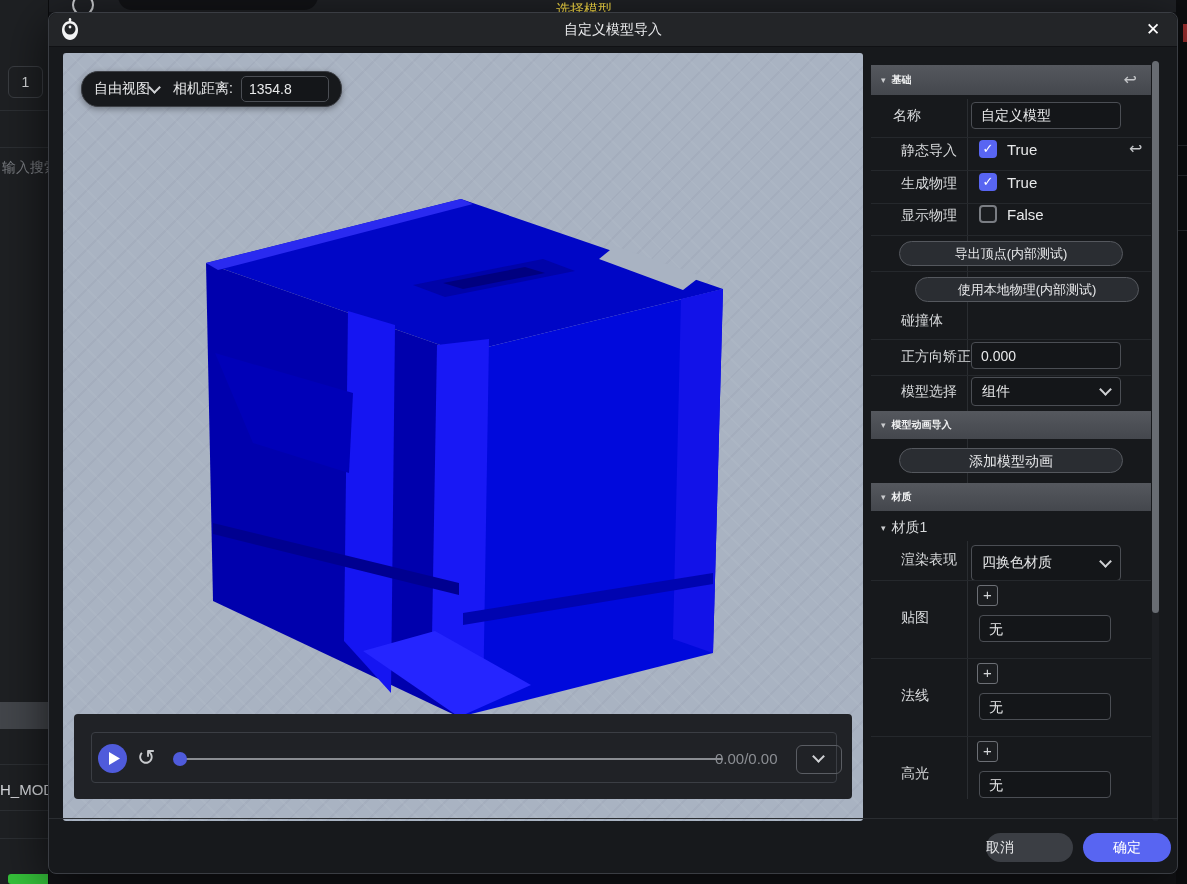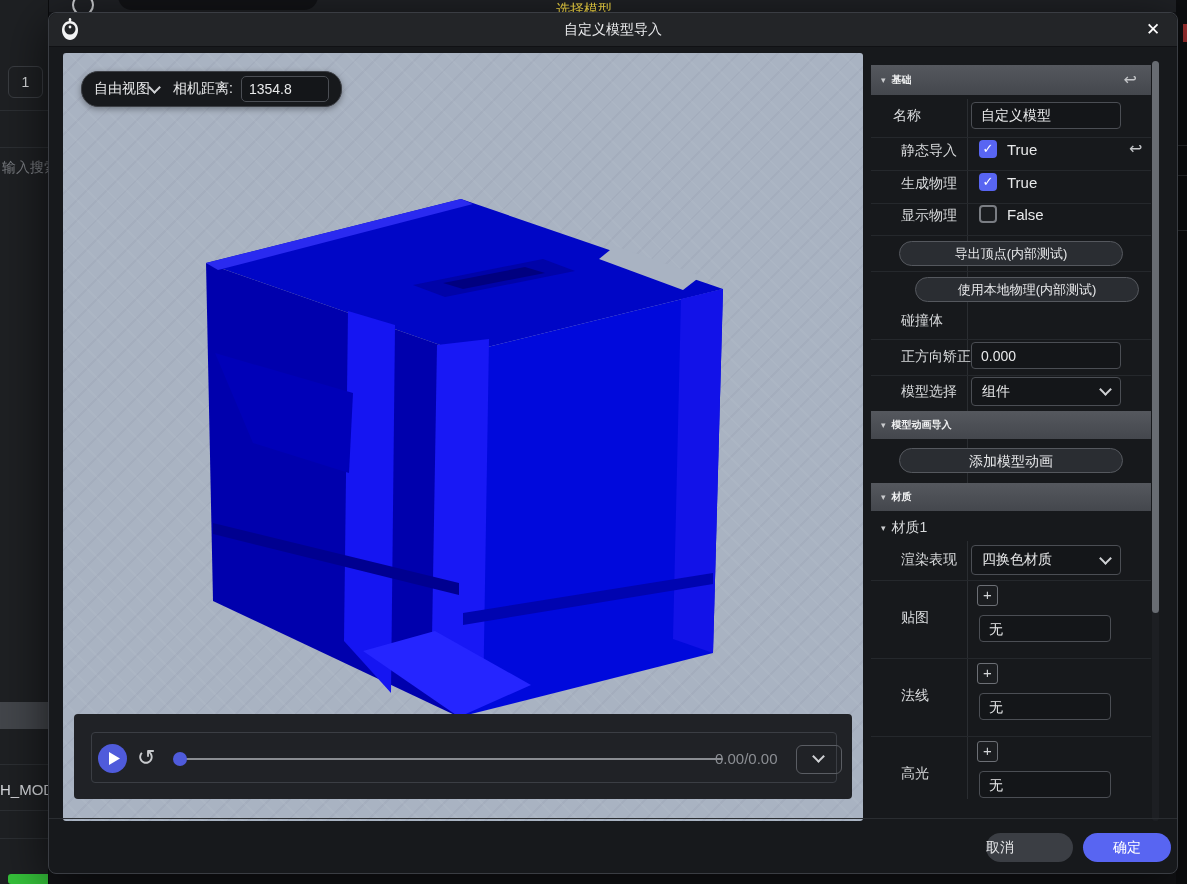--- a/index.html
+++ b/index.html
@@ -239,21 +239,21 @@
       <span class="lbl">材质</span>
     </div>
     <div class="abs" style="left:10px;top:466px;display:flex;align-items:center;gap:6px;">
       <span class="tri" style="color:#c9cbce;font-size:9px;">▾</span>
       <span class="rowlbl">材质1</span>
     </div>
 
     <div class="abs vdiv" style="top:488px;height:258px;"></div>
 
     <div class="abs rowlbl" style="left:30px;top:498px;">渲染表现</div>
-    <div class="abs ctl ddctl" style="left:100px;top:492px;width:150px;height:30px;">
+    <div class="abs ctl ddctl" style="left:100px;top:492px;width:150px;height:36px;">
       <span>四换色材质</span>
       <span class="chev"></span>
     </div>
     <div class="abs hdiv" style="top:527px;"></div>
 
     <div class="abs plusbox" style="left:106px;top:532px;">+</div>
     <div class="abs rowlbl" style="left:30px;top:556px;">贴图</div>
     <div class="abs ctl" style="left:108px;top:562px;width:132px;height:27px;line-height:26px;padding:0 9px;">无</div>
     <div class="abs hdiv" style="top:605px;"></div>
 

